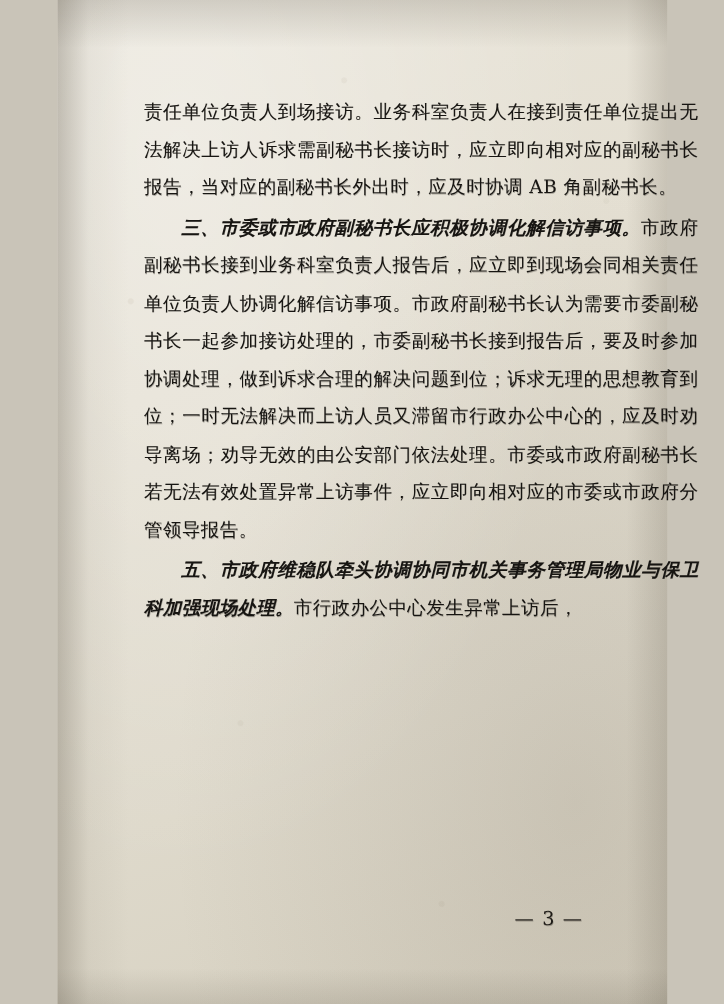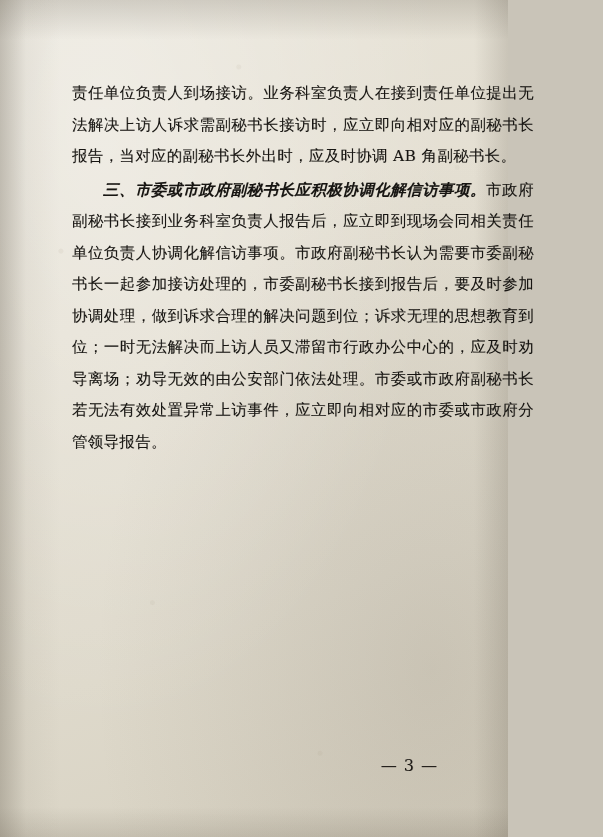--- a/index.html
+++ b/index.html
@@ -16,20 +16,21 @@
   
   #page {
     position: relative;
     width: 508px;
     height: 837px;
     background:
       radial-gradient(ellipse at 20% 15%, rgba(255,255,255,0.35), rgba(255,255,255,0) 60%),
       radial-gradient(ellipse at 85% 80%, rgba(120,110,95,0.18), rgba(255,255,255,0) 55%),
       linear-gradient(160deg, #e9e5da 0%, #e4dfd2 35%, #ded9cb 70%, #d6d0c0 100%);
     box-sizing: border-box;
+    margin-left: 48px;
   }
   
   #page::before {
     content: "";
     position: absolute;
     inset: 0;
     pointer-events: none;
     background-image:
       radial-gradient(circle at 12% 30%, rgba(160,150,130,0.12) 0 2px, transparent 3px),
       radial-gradient(circle at 47% 8%,  rgba(160,150,130,0.10) 0 2px, transparent 3px),
@@ -107,20 +108,23 @@
 
     <p class="para">
       <span>责任单位负责人到场接访。业务科室负责人在接到责任单位提出无法解决上访人诉求需副秘书长接访时，应立即向相对应的副秘书长报告，当对应的副秘书长外出时，应及时协调 AB 角副秘书长。</span>
     </p>
 
     <p class="para indent">
       <span class="hdg">三、市委或市政府副秘书长应积极协调化解信访事项。</span><span>市政府副秘书长接到业务科室负责人报告后，应立即到现场会同相关责任单位负责人协调化解信访事项。市政府副秘书长认为需要市委副秘书长一起参加接访处理的，市委副秘书长接到报告后，要及时参加协调处理，做到诉求合理的解决问题到位；诉求无理的思想教育到位；一时无法解决而上访人员又滞留市行政办公中心的，应及时劝导离场；劝导无效的由公安部门依法处理。市委或市政府副秘书长若无法有效处置异常上访事件，应立即向相对应的市委或市政府分管领导报告。</span>
     </p>
 
 
+    <p class="para indent">
+      <span class="hdg">五、市政府维稳队牵头协调协同市机关事务管理局物业与保卫科加强现场处理。</span><span>市行政办公中心发生异常上访后，</span>
+    </p>
 
   </div>
 
   <div id="page-number">
     <span class="dash">—</span><span>3</span><span class="dash">—</span>
   </div>
 
 </div>
 
 </body></html>

